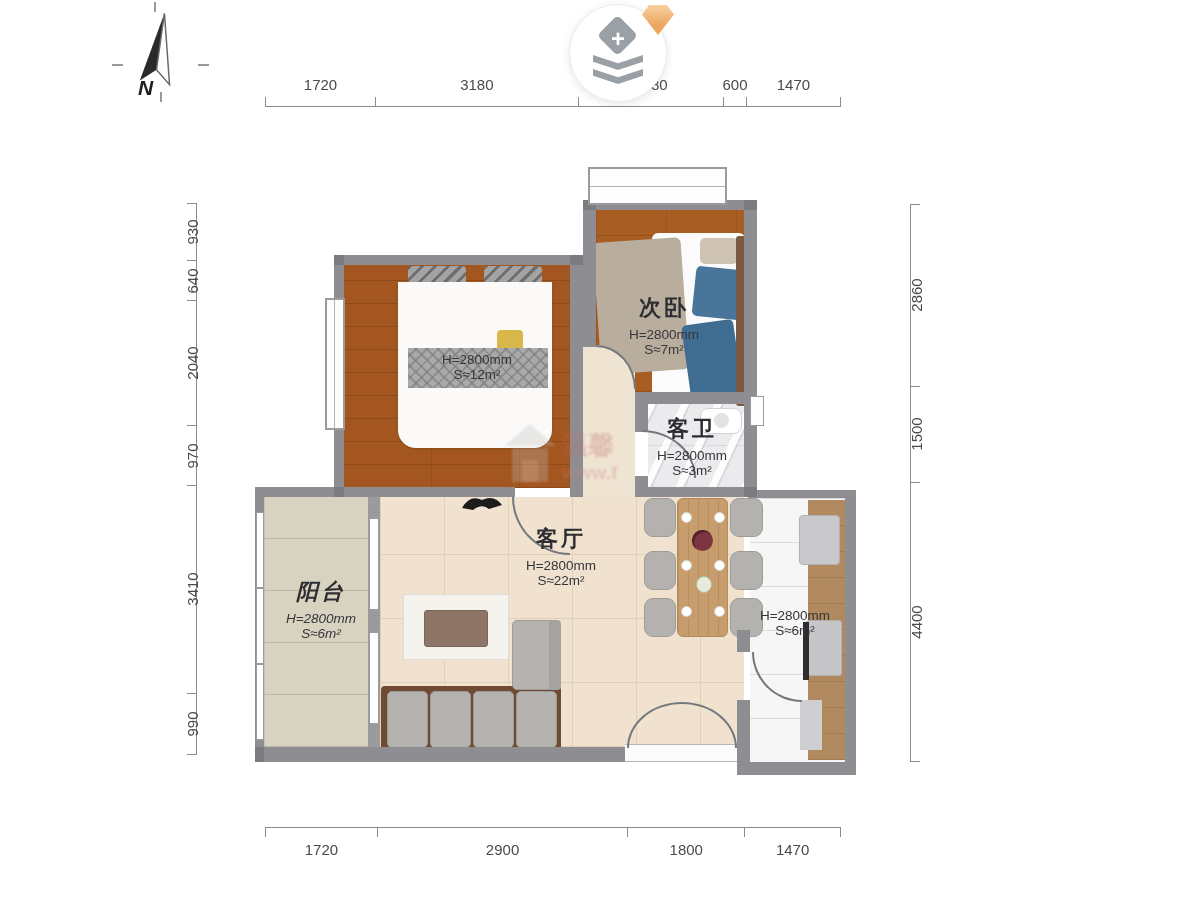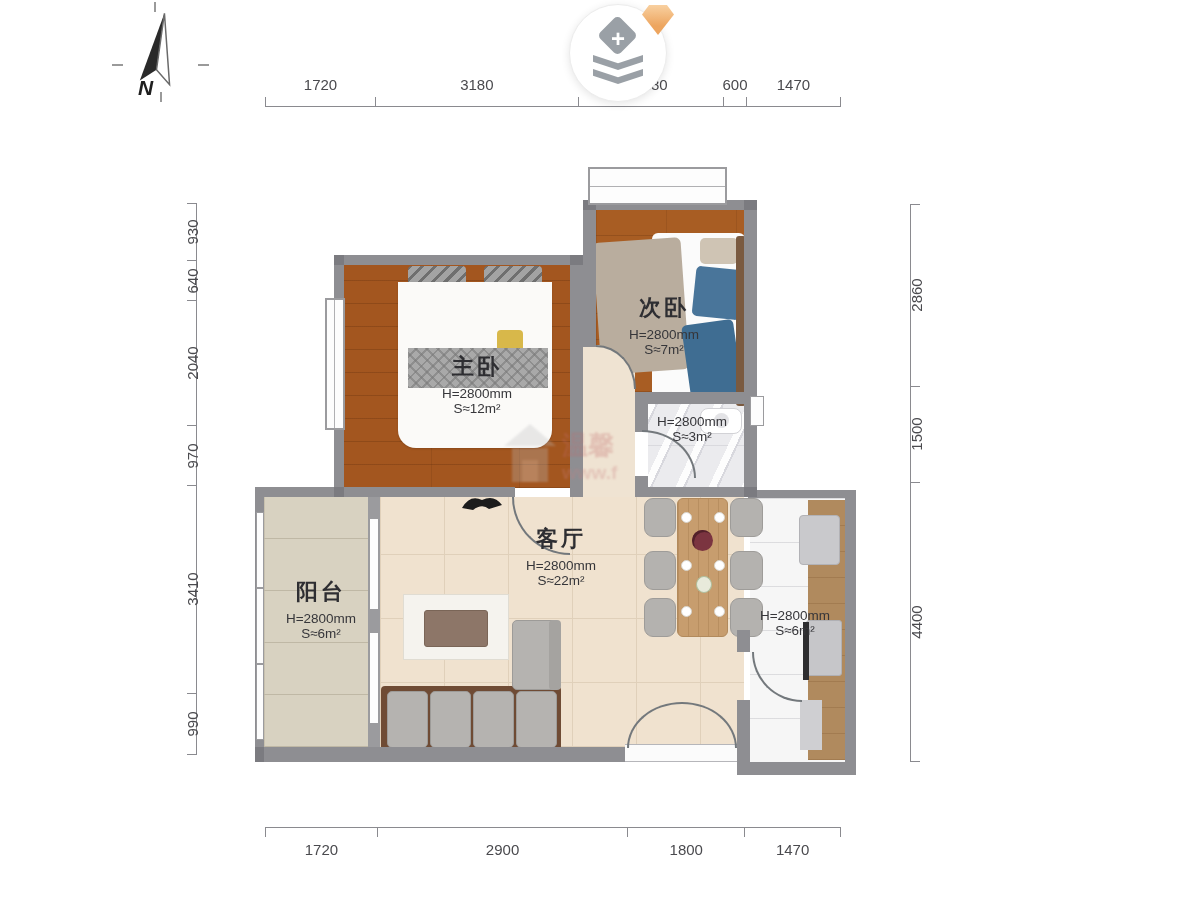--- a/index.html
+++ b/index.html
@@ -59,21 +59,21 @@
   .plate{background:#fff;border-radius:50%;border:1px solid #d8d4cc;box-sizing:border-box;}
 
   
   .room-label{position:absolute;text-align:center;color:#2e2e32;}
   .rname{font-size:22px;font-weight:700;letter-spacing:3px;margin-bottom:4px;}
   .rsub{font-size:13.5px;color:#36363a;line-height:15px;}
   .rl-master{left:397px;top:352px;width:160px;}
   .rl-second{left:584px;top:272px;width:160px;margin-top:21px;}
   .rl-bath{left:612px;top:414px;width:160px;}
   .rl-living{left:481px;top:524px;width:160px;}
-  .rl-balcony{left:241px;top:577px;width:160px;}
+  .rl-balcony{left:241px;top:577px;width:160px;font-style:italic;}
   .rl-kitchen{left:715px;top:608px;width:160px;}
 
   
   .dim{position:absolute;display:flex;color:#4a4a4e;font-size:15px;}
   .dim .seg{position:relative;}
   .dim .seg span{position:absolute;white-space:nowrap;}
   .dim-top{height:14px;border-bottom:1px solid #8a8a8f;align-items:flex-end;}
   .dim-top .seg{border-left:1px solid #8a8a8f;height:9px;}
   .dim-top::after{content:"";width:1px;height:9px;background:#8a8a8f;}
   .dim-top .seg span{bottom:13px;left:50%;transform:translateX(-50%);}
@@ -222,30 +222,30 @@
   <div class="abs threshold" style="left:625px;top:744px;width:112px;height:18px;"></div>
 
   <div class="abs arc arc-tr beige" style="left:596px;top:345px;width:40px;height:44px;"></div>
   <div class="abs arc arc-tr" style="left:642px;top:430px;width:54px;height:48px;"></div>
   <div class="abs arc arc-bl" style="left:512px;top:497px;width:58px;height:58px;"></div>
   <div class="abs arc arc-bl" style="left:752px;top:652px;width:50px;height:50px;"></div>
   <div class="abs arc arc-tl" style="left:627px;top:702px;width:55px;height:46px;"></div>
   <div class="abs arc arc-tr" style="left:682px;top:702px;width:55px;height:46px;"></div>
 
   <div class="room-label rl-master">
-    <div class="rname">主卧</div>
     <div class="rsub">H=2800mm</div>
     <div class="rsub">S≈12m²</div>
   </div>
   <div class="room-label rl-second">
     <div class="rname">次卧</div>
     <div class="rsub">H=2800mm</div>
     <div class="rsub">S≈7m²</div>
   </div>
   <div class="room-label rl-bath">
+    <div class="rname">客卫</div>
     <div class="rsub">H=2800mm</div>
     <div class="rsub">S≈3m²</div>
   </div>
   <div class="room-label rl-living">
     <div class="rname">客厅</div>
     <div class="rsub">H=2800mm</div>
     <div class="rsub">S≈22m²</div>
   </div>
   <div class="room-label rl-balcony">
     <div class="rname">阳台</div>

